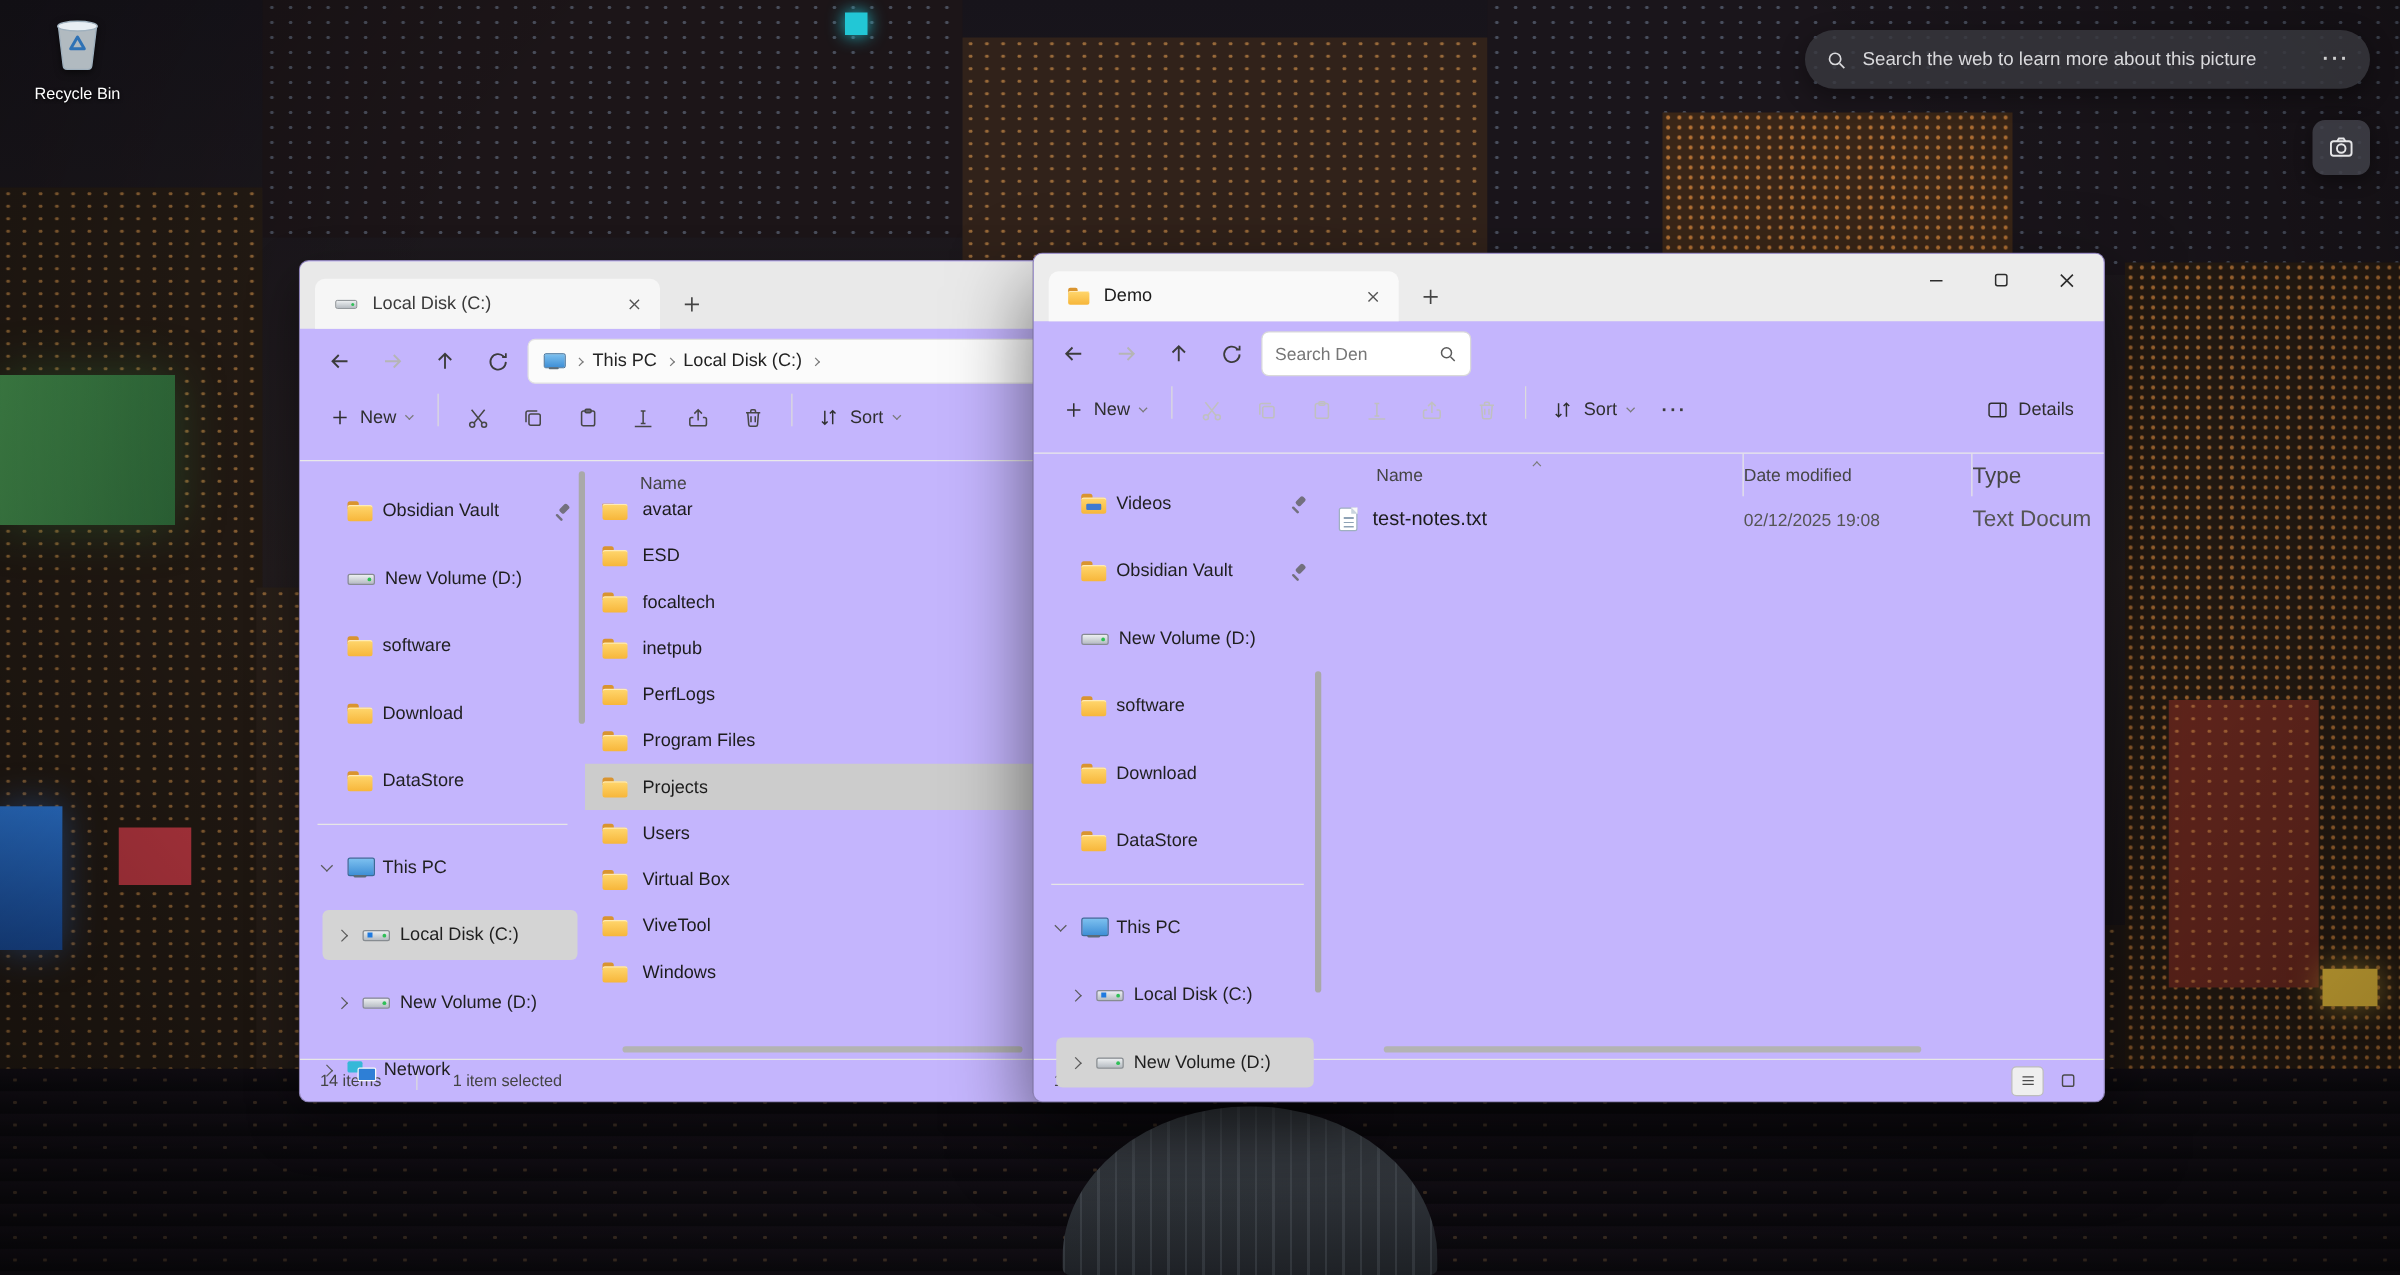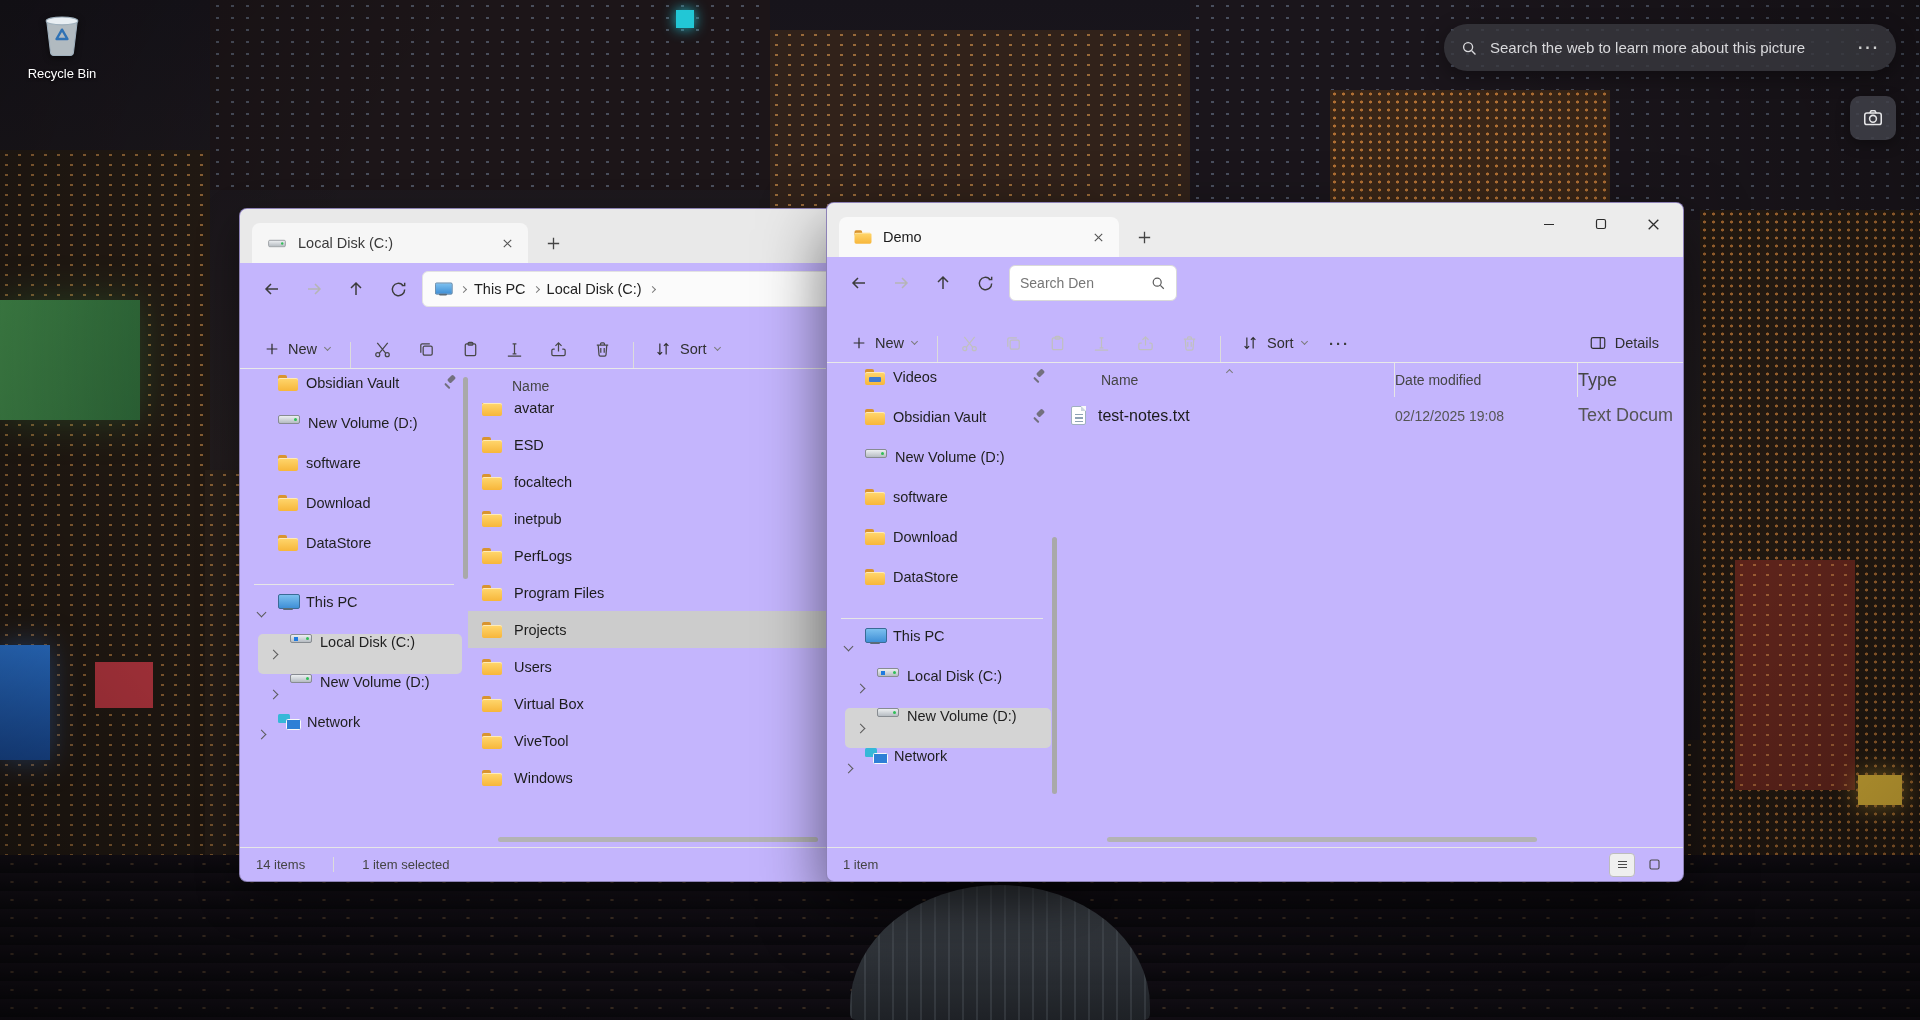--- a/index.html
+++ b/index.html
@@ -53,33 +53,33 @@
   .addrbox{flex:1;height:36px;border:1px solid #e2e2e2;border-radius:6px;background:#fbfbfb;display:flex;align-items:center;gap:8px;padding:0 10px;font-size:14.5px;color:#222}
   .addrbox.edit{background:#fff;border:1px solid #bdbdbd;border-bottom:2px solid #6d6d6d;border-radius:6px 6px 2px 2px}
   .sel-text{background:#8633cf;color:#fff;padding:2px 3px;border-radius:2px;white-space:nowrap}
   .clear-x{margin-left:auto;color:#555;display:flex;align-items:center}
   .crumb{white-space:nowrap}
   .searchbox{width:168px;height:36px;border:1px solid #d9d9d9;border-radius:6px;background:#fff;display:flex;align-items:center;padding:0 10px;gap:6px}
   .searchbox input{border:none;outline:none;width:100%;font-size:14px;font-family:inherit;color:#333;background:transparent}
   .searchbox input::placeholder{color:#767676}
   .searchbox .mag{color:#5a5a5a;flex:0 0 auto}
 
-  .toolbar{height:54px;flex:0 0 auto;display:flex;align-items:flex-end;gap:2px;padding:0 14px;border-bottom:1px solid #e9e9e9}
+  .toolbar{height:54px;flex:0 0 auto;display:flex;align-items:flex-start;gap:2px;padding:0 14px;border-bottom:1px solid #e9e9e9}
   .tbtn{display:flex;align-items:center;gap:8px;padding:0 10px;height:38px;border-radius:6px;color:#2f2f2f;font-size:14.5px}
   .icbtn{width:42px;height:38px;border-radius:6px;display:flex;align-items:center;justify-content:center;color:#474747}
   .icbtn.disabled{color:#c0c0c0}
   .tdivider{width:1px;height:26px;background:#dcdcdc;margin:0 8px}
   .spacer{flex:1}
   .more-dots{font-weight:bold;letter-spacing:2px;color:#3c3c3c;font-size:15px}
   .win2 .details-btn{gap:8px}
 
   .body{flex:1;display:flex;min-height:0;position:relative}
   .sidebar{width:228px;flex:0 0 auto;padding-top:6px;position:relative}
   .win2 .sidebar{width:230px}
-  .sbitem{height:40px;display:flex;gap:8px;margin:0 6px;padding:0 6px;border-radius:5px;font-size:14.5px;color:#1f1f1f}
+  .sbitem{height:40px;display:flex;align-items:center;gap:8px;margin:14px 6px;padding:0 6px;border-radius:5px;font-size:14.5px;color:#1f1f1f}
   .sbitem.selected{background:#d4d4d4}
   .sb-chevslot{width:18px;display:flex;align-items:center;justify-content:center;flex:0 0 auto}
   .sbitem.indent{margin-left:18px}
   .sblabel{white-space:nowrap;overflow:hidden;flex:1}
   .pin{width:13px;height:13px;position:relative;flex:0 0 auto;opacity:.8;margin-left:auto}
   .pin::before{content:"";position:absolute;left:6px;top:0;width:5px;height:8px;background:#5f5f5f;border-radius:1.5px;transform:rotate(45deg)}
   .pin::after{content:"";position:absolute;left:1px;bottom:1px;width:7px;height:1.6px;background:#5f5f5f;border-radius:1px;transform:rotate(45deg)}
   .sbsep{height:1px;background:#e6e6e6;margin:9px 14px}
   .vthumb{position:absolute;width:5px;border-radius:3px;background:#a9a9a9}
   .win1 .vthumb{right:0;top:8px;height:202px}

